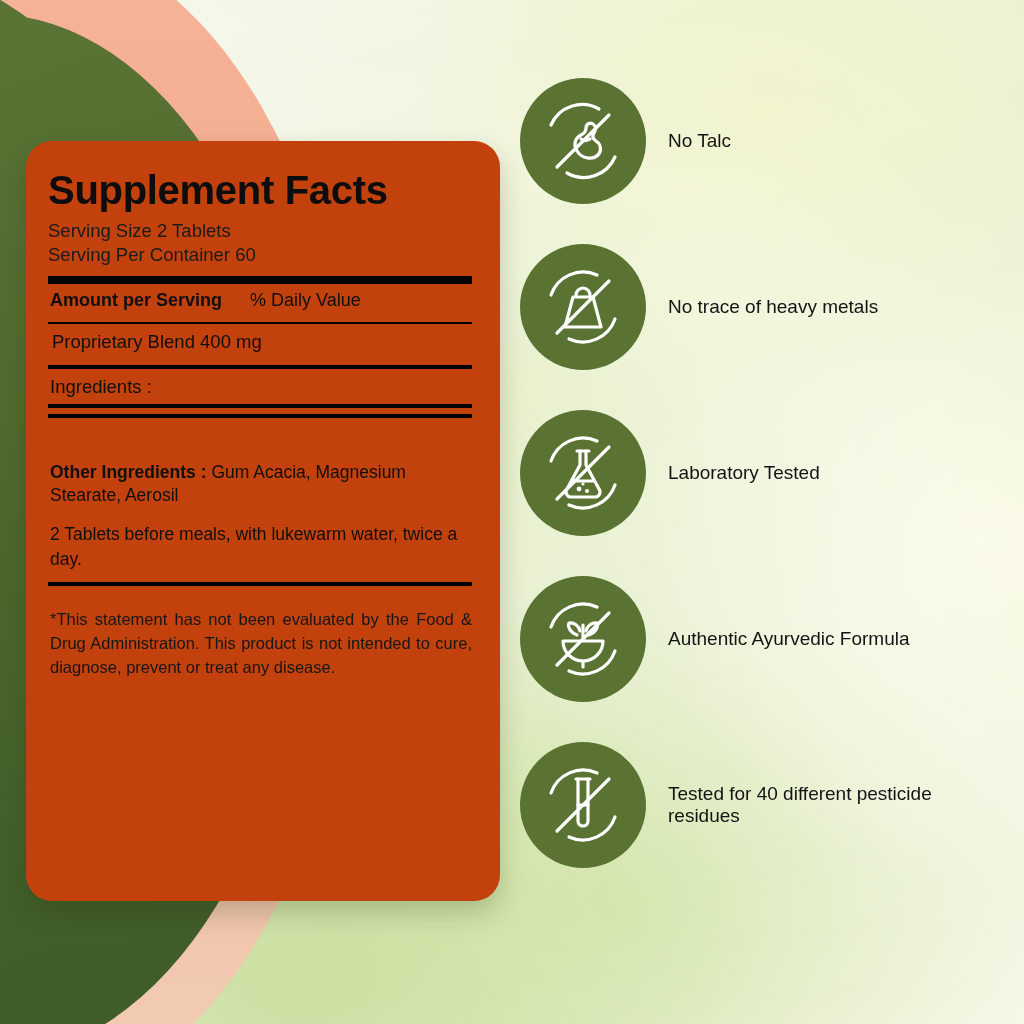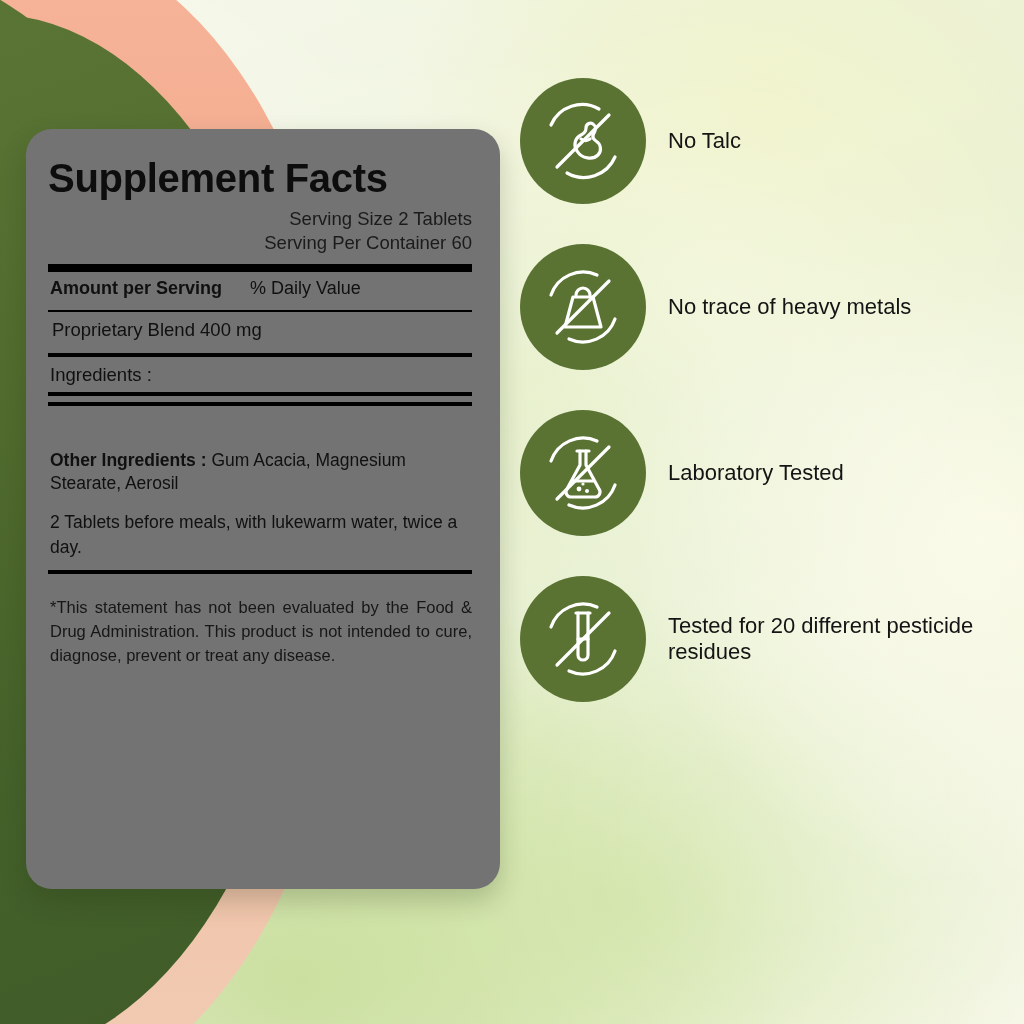--- a/index.html
+++ b/index.html
@@ -71,44 +71,43 @@
     width: 760px;
     height: 1130px;
     border-radius: 50% / 50%;
     background: linear-gradient(150deg, #5f7a38 0%, #50692c 60%, #455f28 100%);
   }
 
   
   .facts-card {
     position: absolute;
     left: 26px;
-    top: 129px;
+    top: 141px;
     width: 474px;
     height: 760px;
-    background: #737373;
+    background: #c2410c;
     border-radius: 26px;
     box-shadow: 0 12px 26px rgba(30, 45, 15, 0.22);
     padding: 22px 28px 10px 22px;
     box-sizing: border-box;
     color: #101010;
   }
 
   .facts-title {
     font-size: 40px;
     font-weight: bold;
     letter-spacing: -0.3px;
     margin: 6px 0 8px 0;
     line-height: 1.05;
     color: #0d0d0d;
   }
   .serving-line {
     font-size: 18.5px;
     line-height: 1.32;
     color: #1b1b1b;
-    text-align: right;
   }
   .rule-thick {
     height: 8px;
     background: #000;
     margin: 8px 0 0 0;
   }
   .rule-med {
     height: 4px;
     background: #000;
     margin: 6px 0 0 0;
@@ -188,21 +187,21 @@
     background: #5a7333;
     display: flex;
     align-items: center;
     justify-content: center;
     position: relative;
   }
   .badge svg {
     display: block;
   }
   .feature-label {
-    font-size: 22px;
+    font-size: 19px;
     line-height: 1.16;
     color: #141414;
     font-weight: normal;
     max-width: 330px;
   }
 </style>
 </head>
 <body>
 
 <div id="page">
@@ -290,29 +289,44 @@
           <path d="M43 24 v14 L30 62 a5 5 0 0 0 4 8 h24 a5 5 0 0 0 4 -8 L49 38 V24"></path>
           <path d="M35 54 h22"></path>
           <circle cx="42" cy="62" r="2.4" fill="#ffffff" stroke="none"></circle>
           <circle cx="50" cy="64" r="2" fill="#ffffff" stroke="none"></circle>
           <circle cx="46" cy="57" r="1.6" fill="#ffffff" stroke="none"></circle>
         </svg>
       </div>
       <div class="feature-label">Laboratory Tested</div>
     </div>
 
+    <div class="feature">
+      <div class="badge">
+        <svg width="92" height="92" viewBox="0 0 92 92" fill="none" stroke="#ffffff" stroke-width="3.2" stroke-linecap="round" stroke-linejoin="round">
+          <path d="M14 34 A34 34 0 0 1 60 14"></path>
+          <path d="M78 58 A34 34 0 0 1 32 78"></path>
+          <path d="M20 72 L72 20"></path>
+          <path d="M26 48 h40 a20 20 0 0 1 -40 0 z"></path>
+          <path d="M46 68 v6"></path>
+          <path d="M40 42 c-6 -2 -10 -8 -8 -12 c5 -1 10 3 11 8"></path>
+          <path d="M52 42 c6 -2 10 -8 8 -12 c-5 -1 -10 3 -11 8"></path>
+          <path d="M46 44 v-12"></path>
+        </svg>
+      </div>
+      <div class="feature-label">Authentic Ayurvedic Formula</div>
+    </div>
 
     <div class="feature">
       <div class="badge">
         <svg width="92" height="92" viewBox="0 0 92 92" fill="none" stroke="#ffffff" stroke-width="3.2" stroke-linecap="round" stroke-linejoin="round">
           <path d="M14 34 A34 34 0 0 1 60 14"></path>
           <path d="M78 58 A34 34 0 0 1 32 78"></path>
           <path d="M20 72 L72 20"></path>
           <path d="M39 20 h14"></path>
           <path d="M41 20 v42 a5 5 0 0 0 10 0 V20"></path>
           <path d="M41 46 h10"></path>
         </svg>
       </div>
-      <div class="feature-label">Tested for 20 different pesticide residues</div>
+      <div class="feature-label">Tested for 40 different pesticide residues</div>
     </div>
 
   </div>
 </div>
 
 </body></html>

